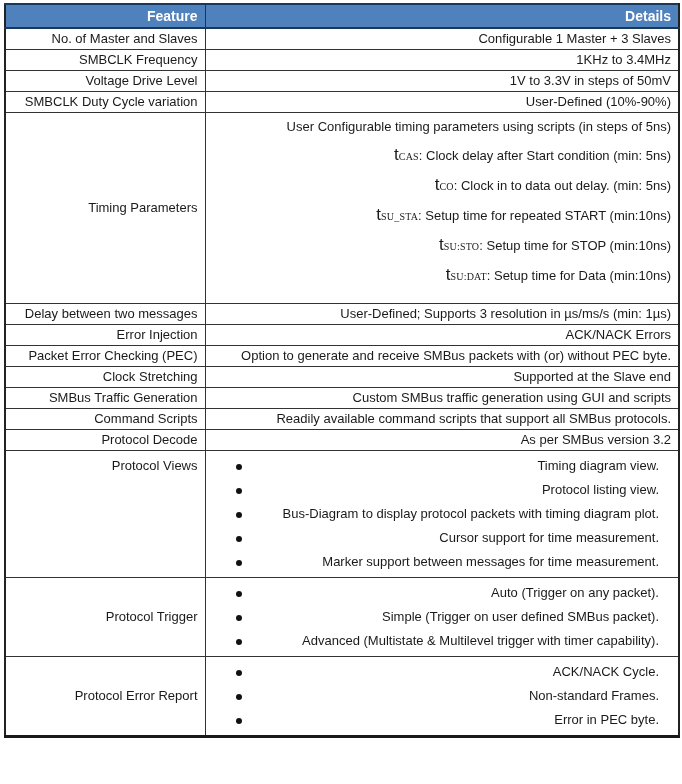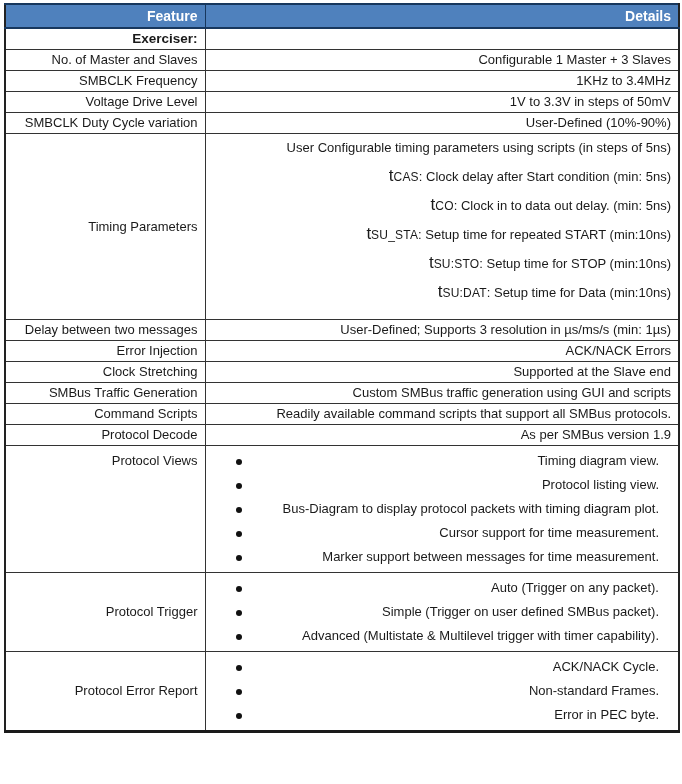--- a/index.html
+++ b/index.html
@@ -55,21 +55,21 @@
   
   tr.timing td.details-cell { padding: 4px 7px 6px 7px; }
   .tp-intro { margin: 2px 0 4px 0; }
   .tp-line { margin: 12px 0; white-space: nowrap; }
   .tp-label {
     display: inline-block;
     min-width: 56px;
     vertical-align: baseline;
   }
   .tp-t { font-size: 17px; line-height: 16px; }
-  .tp-sub { font-size: 12px; letter-spacing: 0.2px; }
+  .tp-sub { font-size: 10px; letter-spacing: 0.2px; font-family: Liberation Serif, serif; }
 
   
   tr.bullets td.details-cell { padding: 3px 19px; }
   ul.bullet-list {
     margin: 0;
     padding: 0 0 0 26px;
     list-style: none;
   }
   ul.bullet-list li {
     position: relative;
@@ -97,24 +97,20 @@
       <col class="col-feature">
       <col class="col-details">
     </colgroup>
     <thead>
       <tr>
         <th>Feature</th>
         <th>Details</th>
       </tr>
     </thead>
     <tbody id="table-body">
-        <tr class="section">
-          <td class="feature-cell"><span>Exerciser:</span></td>
-          <td class="details-cell"><span></span></td>
-        </tr>
         <tr class="plain">
           <td class="feature-cell"><span>No. of Master and Slaves</span></td>
           <td class="details-cell"><span>Configurable 1 Master + 3 Slaves</span></td>
         </tr>
         <tr class="plain">
           <td class="feature-cell"><span>SMBCLK Frequency</span></td>
           <td class="details-cell"><span>1KHz to 3.4MHz</span></td>
         </tr>
         <tr class="plain">
           <td class="feature-cell"><span>Voltage Drive Level</span></td>
@@ -137,34 +133,38 @@
         </tr>
         <tr class="plain">
           <td class="feature-cell"><span>Delay between two messages</span></td>
           <td class="details-cell"><span>User-Defined; Supports 3 resolution in µs/ms/s (min: 1µs)</span></td>
         </tr>
         <tr class="plain">
           <td class="feature-cell"><span>Error Injection</span></td>
           <td class="details-cell"><span>ACK/NACK Errors</span></td>
         </tr>
         <tr class="plain">
+          <td class="feature-cell"><span>Packet Error Checking (PEC)</span></td>
+          <td class="details-cell"><span>Option to generate and receive SMBus packets with (or) without PEC byte.</span></td>
+        </tr>
+        <tr class="plain">
           <td class="feature-cell"><span>Clock Stretching</span></td>
           <td class="details-cell"><span>Supported at the Slave end</span></td>
         </tr>
         <tr class="plain">
           <td class="feature-cell"><span>SMBus Traffic Generation</span></td>
           <td class="details-cell"><span>Custom SMBus traffic generation using GUI and scripts</span></td>
         </tr>
         <tr class="plain">
           <td class="feature-cell"><span>Command Scripts</span></td>
           <td class="details-cell"><span>Readily available command scripts that support all SMBus protocols.</span></td>
         </tr>
         <tr class="plain">
           <td class="feature-cell"><span>Protocol Decode</span></td>
-          <td class="details-cell"><span>As per SMBus version 1.9</span></td>
+          <td class="details-cell"><span>As per SMBus version 3.2</span></td>
         </tr>
         <tr class="bullets">
           <td class="feature-cell valign-top"><span>Protocol Views</span></td>
           <td class="details-cell">
             <ul class="bullet-list">
               <li><span>Timing diagram view.</span></li>
               <li><span>Protocol listing view.</span></li>
               <li><span>Bus-Diagram to display protocol packets with timing diagram plot.</span></li>
               <li><span>Cursor support for time measurement.</span></li>
               <li><span>Marker support between messages for time measurement.</span></li>

